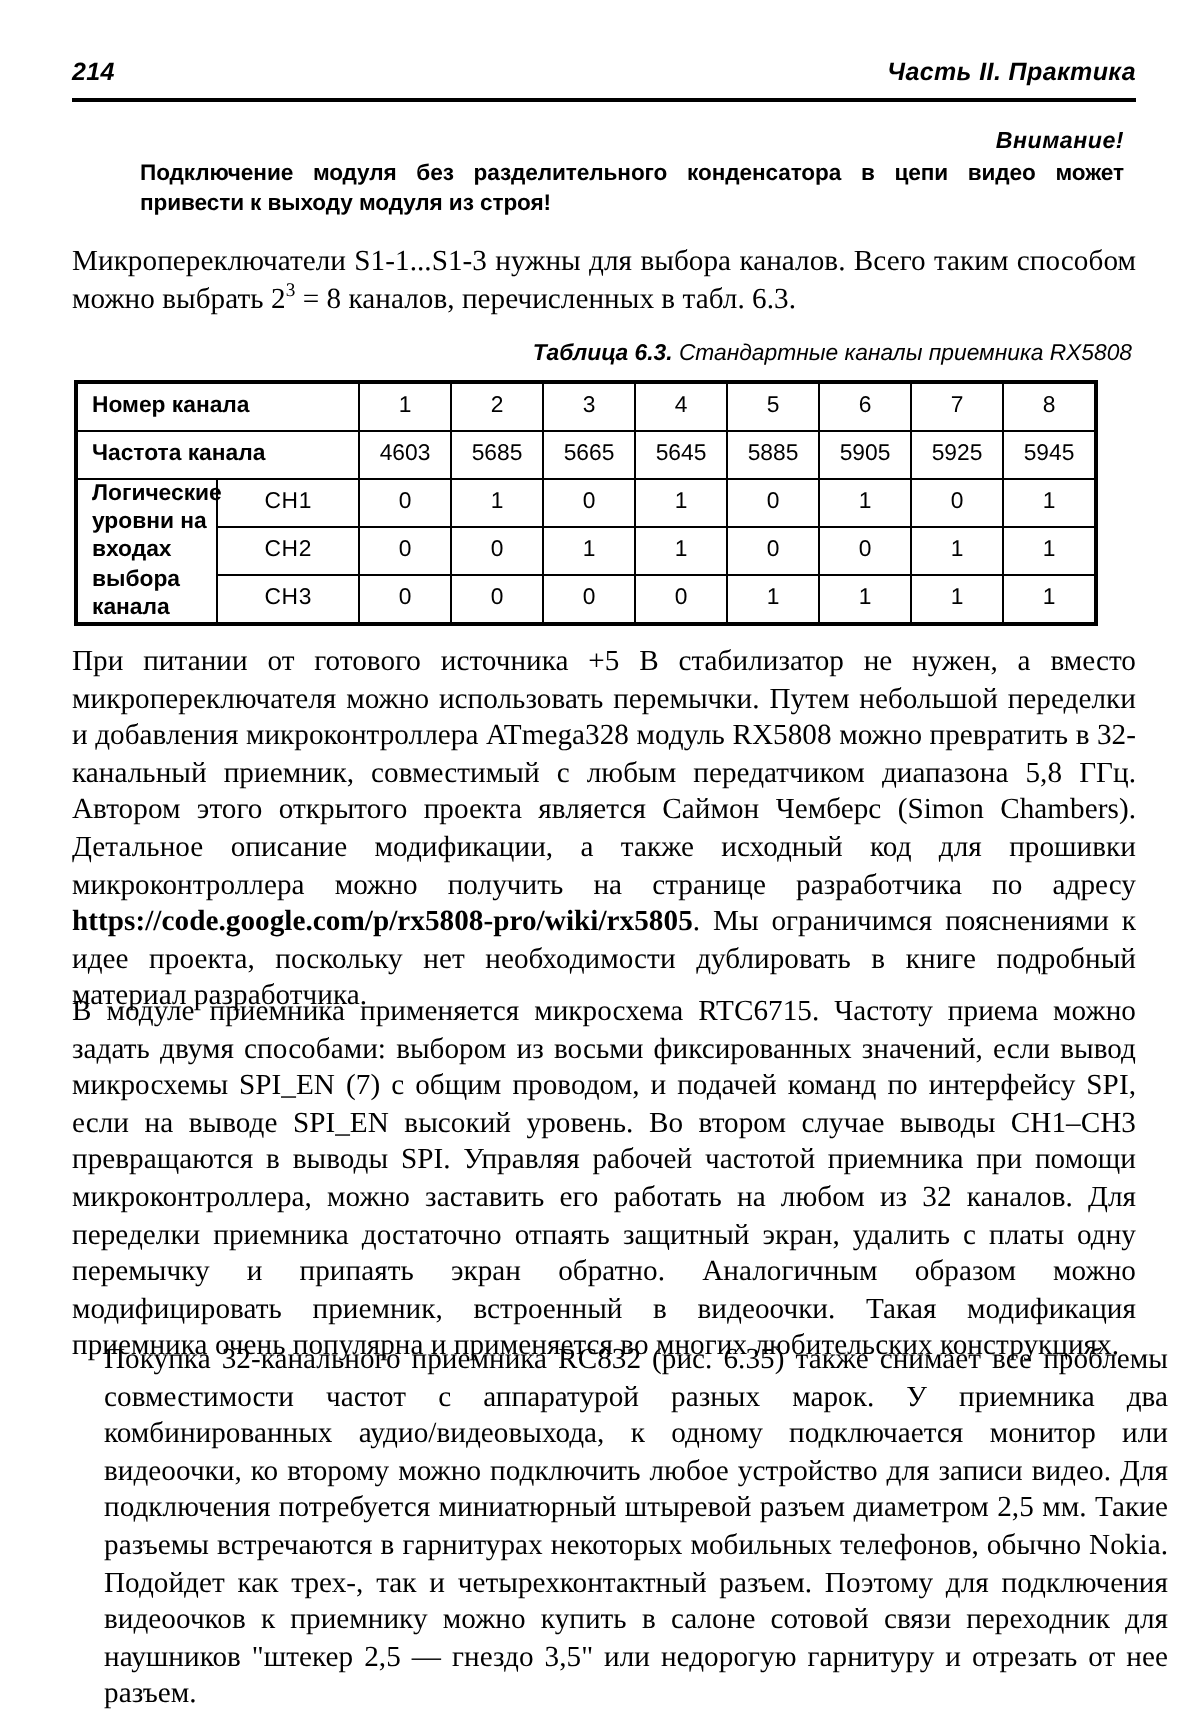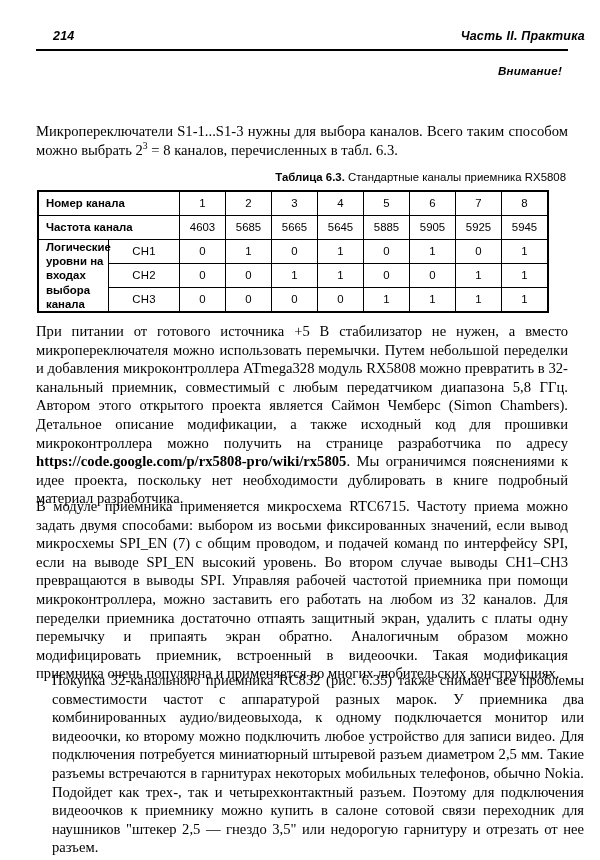--- a/index.html
+++ b/index.html
@@ -20,21 +20,21 @@
   .page {
     position: absolute;
     left: 0; top: 0;
     width: 600px;
     height: 860px;
   }
 
   
   .runhead {
     position: absolute;
-    left: 53px;
+    left: 36px;
     top: 28px;
     width: 532px;
     height: 20px;
     font-family: "Liberation Sans", "DejaVu Sans", sans-serif;
     font-style: italic;
     font-weight: bold;
     font-size: 12.5px;
     line-height: 16px;
     display: flex;
     justify-content: space-between;
@@ -95,20 +95,21 @@
 
   
   .table-caption {
     position: absolute;
     left: 36px;
     top: 170px;
     width: 530px;
     text-align: right;
     font-family: "Liberation Sans", "DejaVu Sans", sans-serif;
     font-size: 11.4px;
+    font-style: italic;
     line-height: 14px;
   }
   .table-caption .cap-num { font-weight: bold; }
 
   
   .tbl-wrap {
     position: absolute;
     left: 37px;
     top: 190px;
     width: 530px;
@@ -161,20 +162,21 @@
 <div class="page">
 
   <div class="runhead">
     <span class="folio">214</span>
     <span class="sect">Часть II. Практика</span>
   </div>
   <div class="runhead-rule"></div>
 
   <div class="note">
     <div class="note-title">Внимание!</div>
+    <div class="note-body">Подключение модуля без разделительного конденсатора в цепи видео может привести к выходу модуля из строя!</div>
   </div>
 
   <div class="para" id="para-intro"><span>Микропереключатели S1-1...S1-3 нужны для выбора каналов. Всего таким способом можно выбрать 2</span><sup>3</sup><span> = 8 каналов, перечисленных в табл. 6.3.</span></div>
 
   <div class="table-caption"><span class="cap-num">Таблица 6.3.</span><span> Стандартные каналы приемника RX5808</span></div>
 
   <div class="tbl-wrap">
     <table class="ch">
       <tbody>
         <tr class="r-head">

